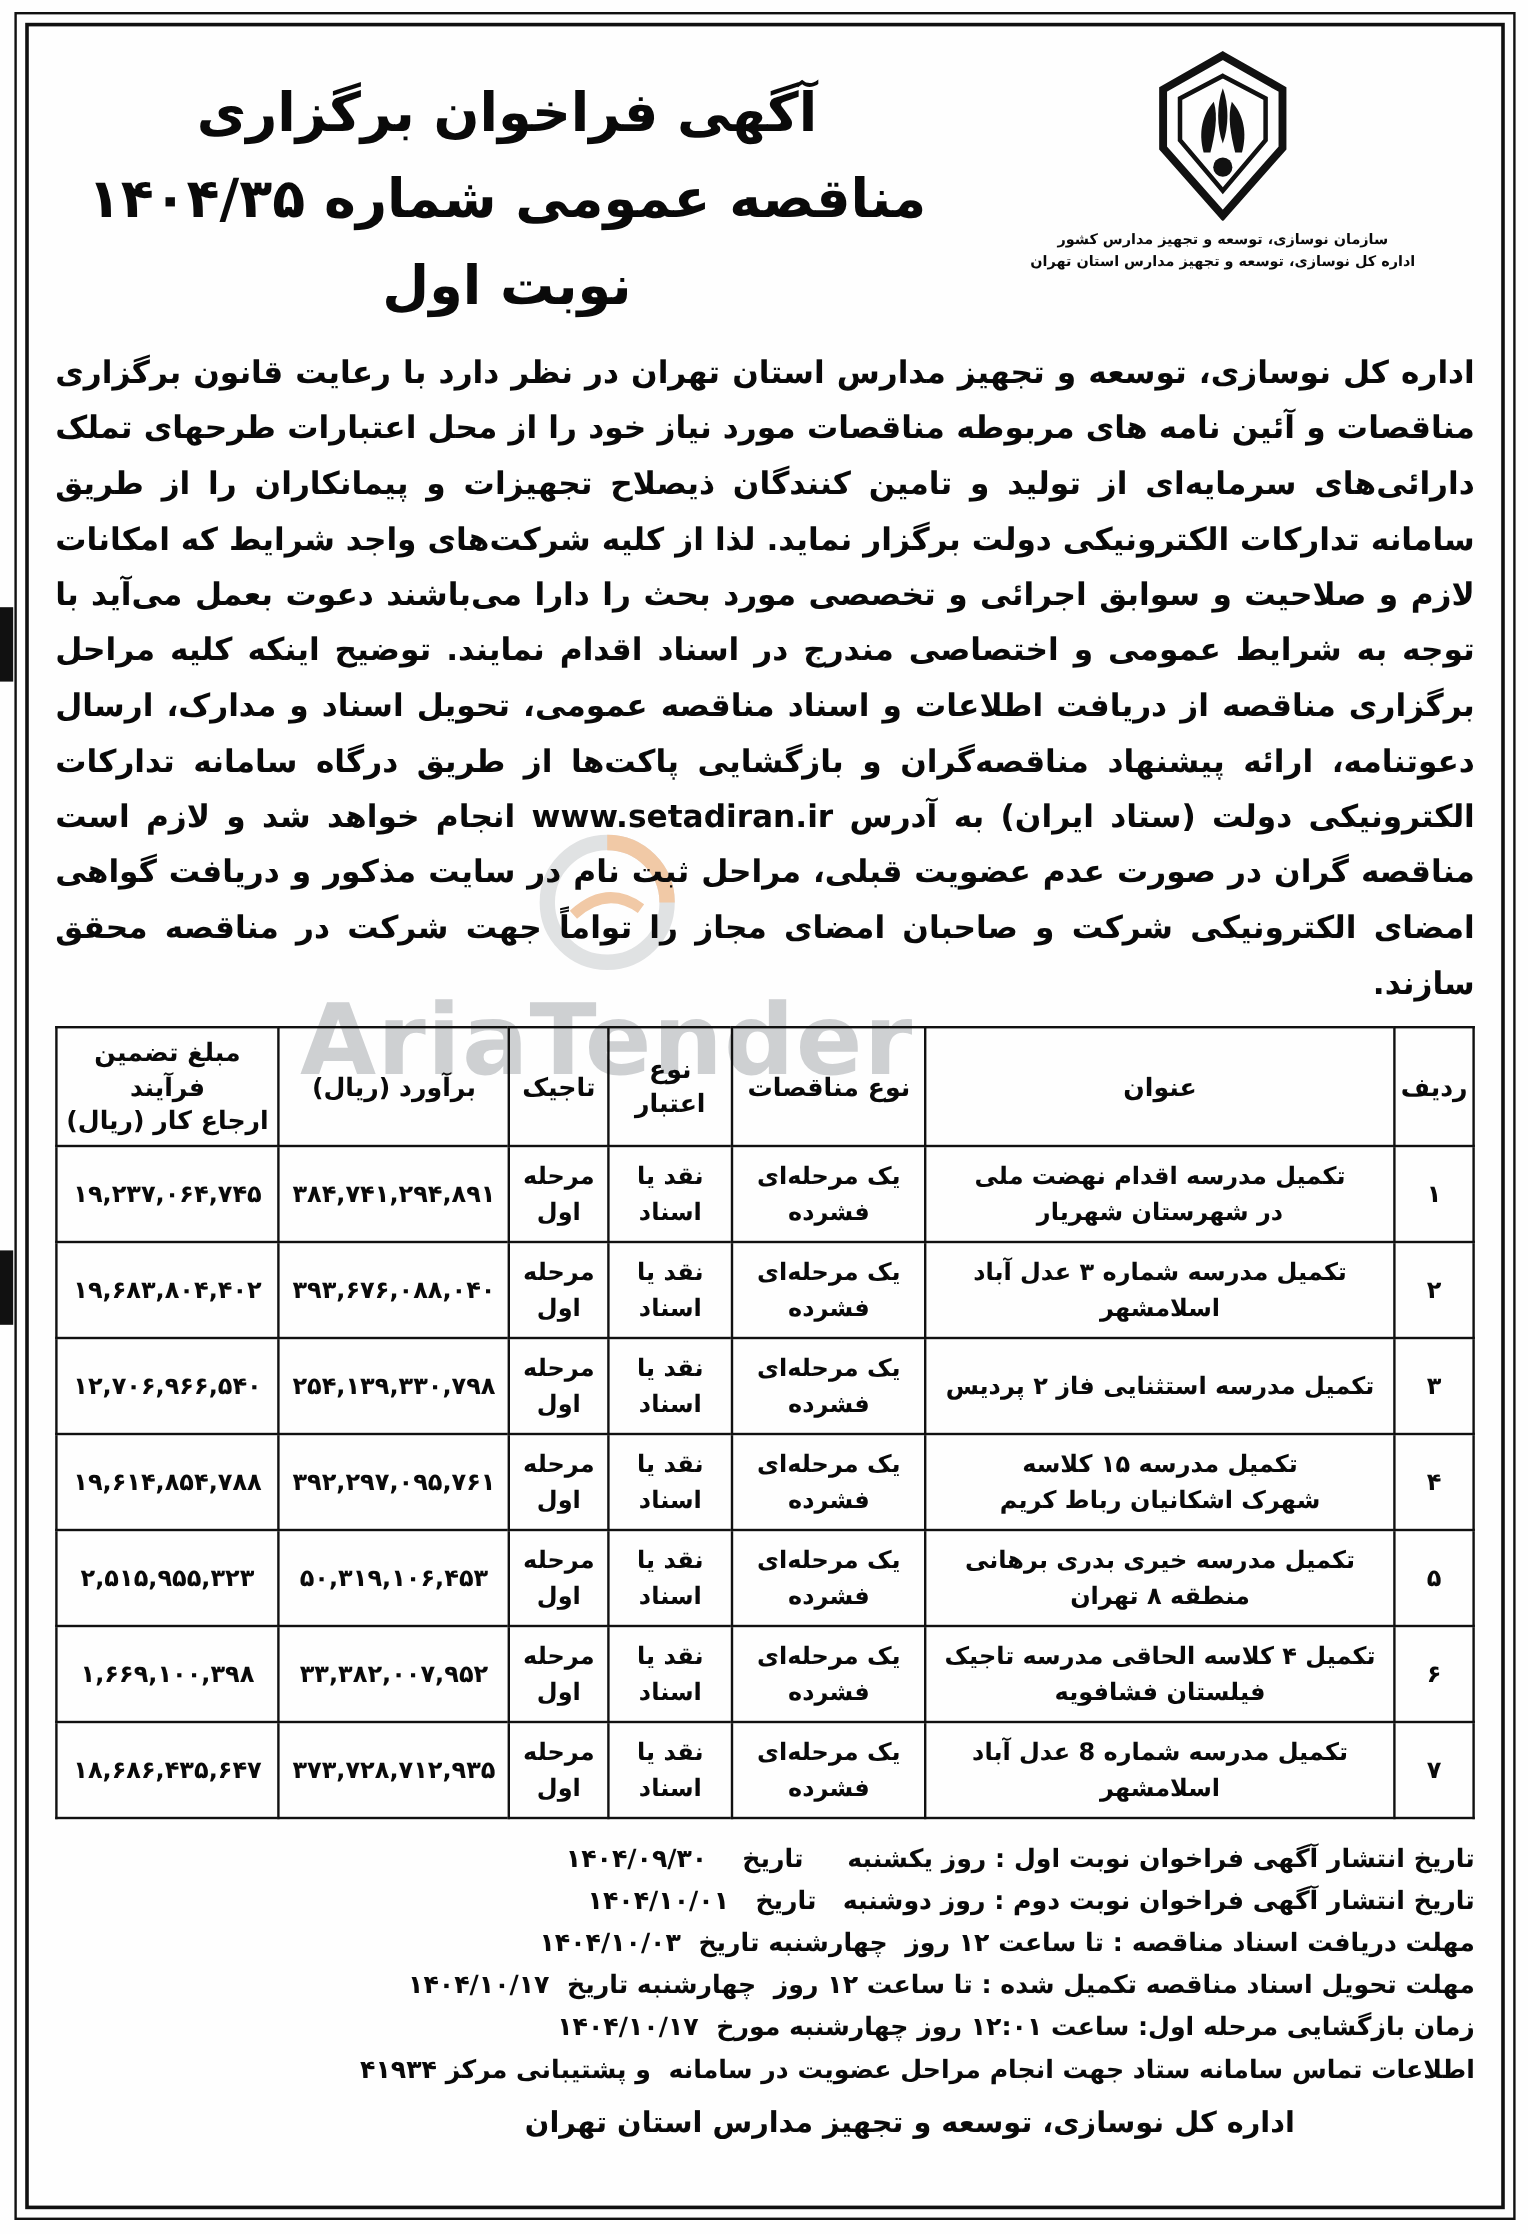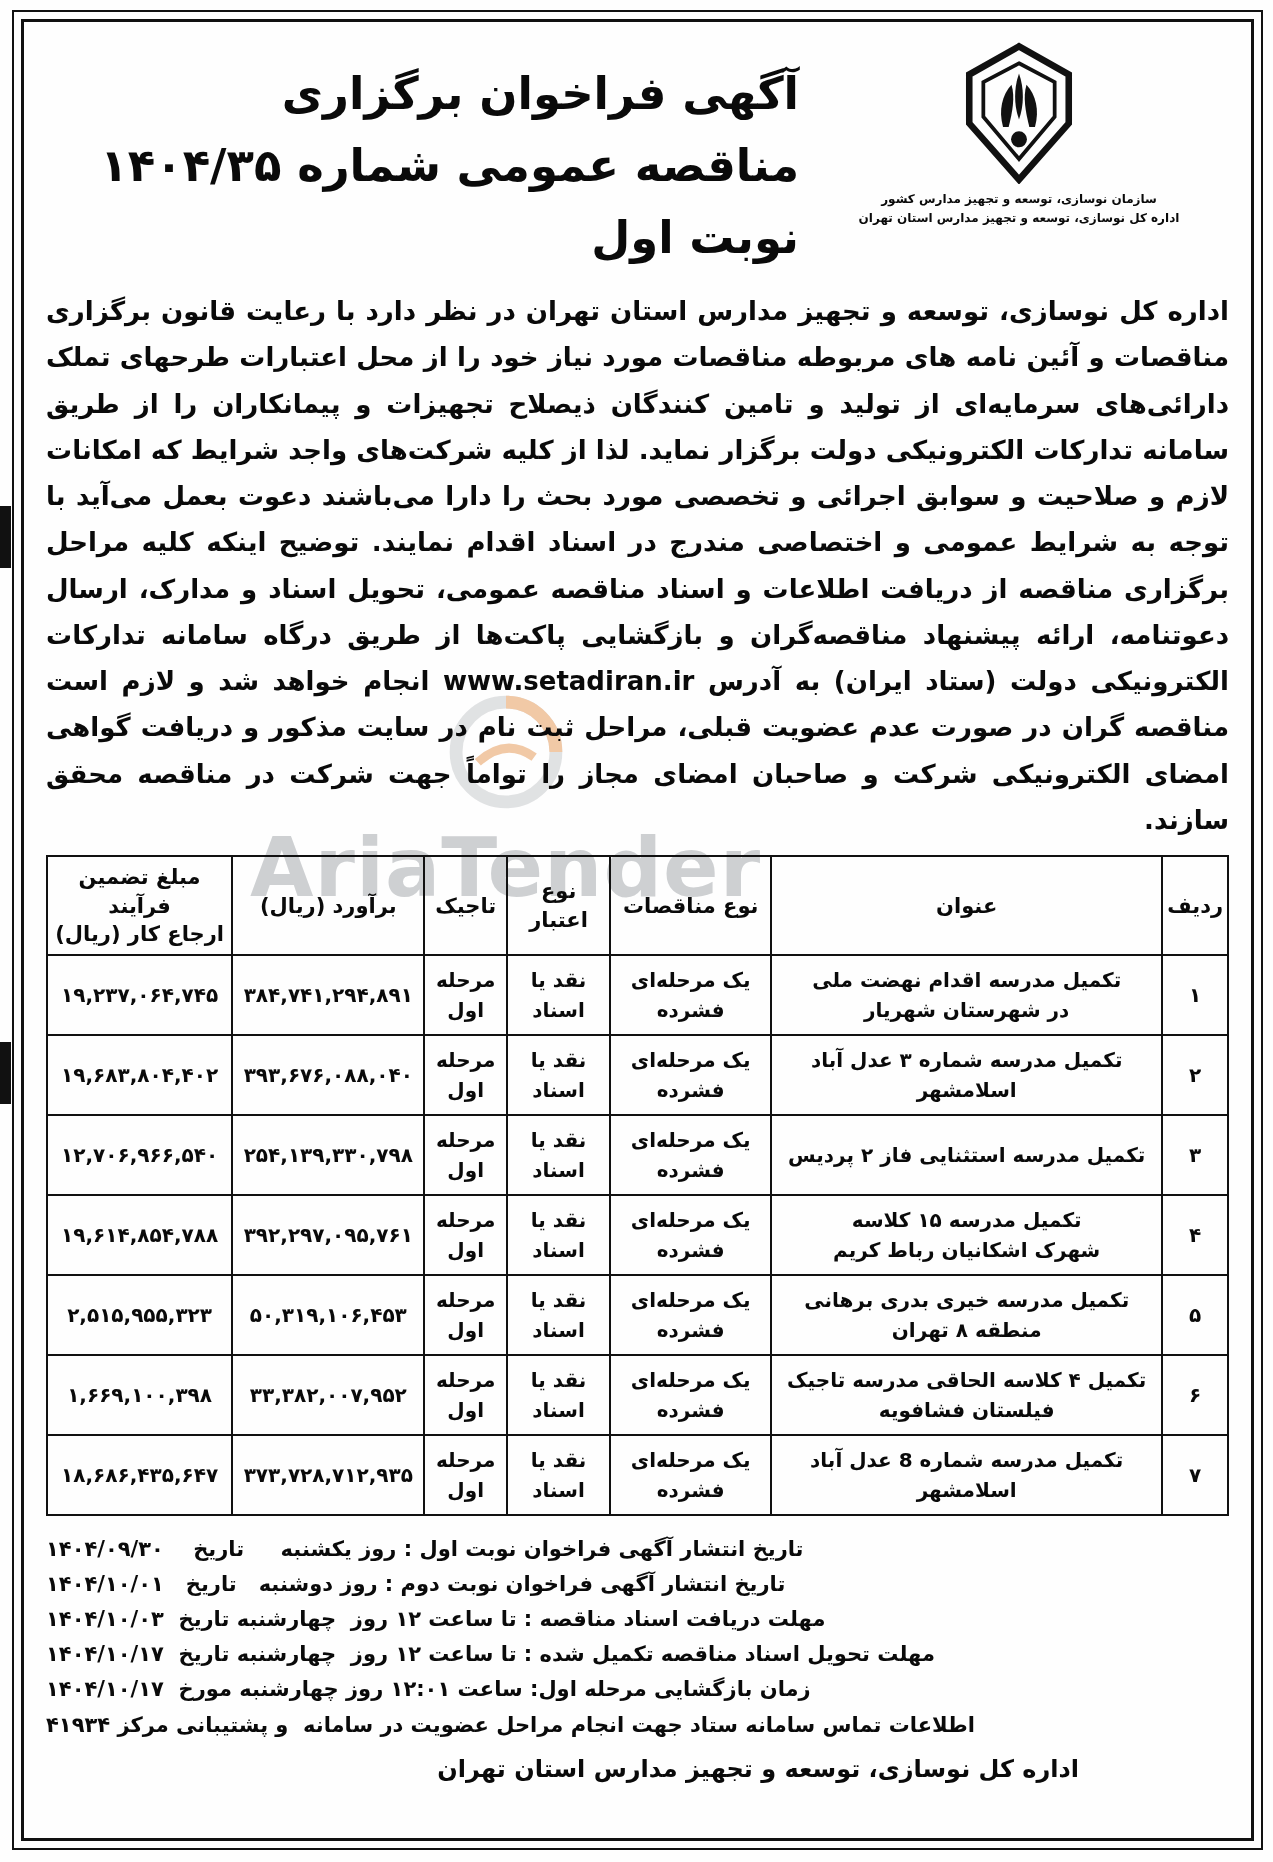--- a/index.html
+++ b/index.html
@@ -15,42 +15,42 @@
   .edge-mark.m1 { top:506px; height:62px; }
   .edge-mark.m2 { top:1042px; height:62px; }
 
   .content { position:absolute; top:30px; right:32px; left:34px; bottom:32px; padding:10px 12px 0 12px; z-index:2; }
 
   
   .header { display:flex; align-items:flex-start; }
   .org-wrap { width:420px; flex:none; display:flex; flex-direction:column; align-items:center; padding-top:2px; margin-left:10px; }
   .org-logo { display:block; margin:0 auto 6px auto; }
   .org-line { font-size:12px; font-weight:bold; line-height:1.55; white-space:nowrap; }
-  .title-block { flex:1; padding-top:18px; }
+  .title-block { flex:1; text-align:center; padding-top:18px; }
   .title-line { font-size:45px; font-weight:bold; line-height:1.6; }
 
   
   .intro {
     margin-top:14px; font-size:26px; font-weight:bold; line-height:1.78;
     text-align:justify;
   }
 
   
   table.main { width:100%; border-collapse:collapse; margin-top:12px; background:transparent; }
   table.main th, table.main td {
     border:2.5px solid #111; text-align:center; vertical-align:middle;
     font-weight:bold; padding:6px 4px;
   }
   table.main th { font-size:21px; height:58px; white-space:pre-line; line-height:1.35; }
   table.main td { font-size:20px; height:80px; white-space:pre-line; line-height:1.5; }
   td.num { direction:ltr; font-size:20px; letter-spacing:0.5px; }
 
   
   .footer { margin-top:16px; }
-  .f-line { font-size:21px; font-weight:bold; line-height:1.67; text-align:left; }
+  .f-line { font-size:21px; font-weight:bold; line-height:1.67; text-align:right; }
   .signature { margin-top:12px; font-size:24px; font-weight:bold; text-align:right; padding-left:0; padding-right:150px; }
 
   
   .watermark {
     position:absolute; top:688px; left:250px; z-index:1; display:flex; align-items:center;
     direction:ltr; gap:4px; opacity:0.42; pointer-events:none;flex-direction:column;
   }
   .wm-text { font-size:82px; font-weight:bold; color:#8d9297; letter-spacing:1px; }
 </style>
 </head>

